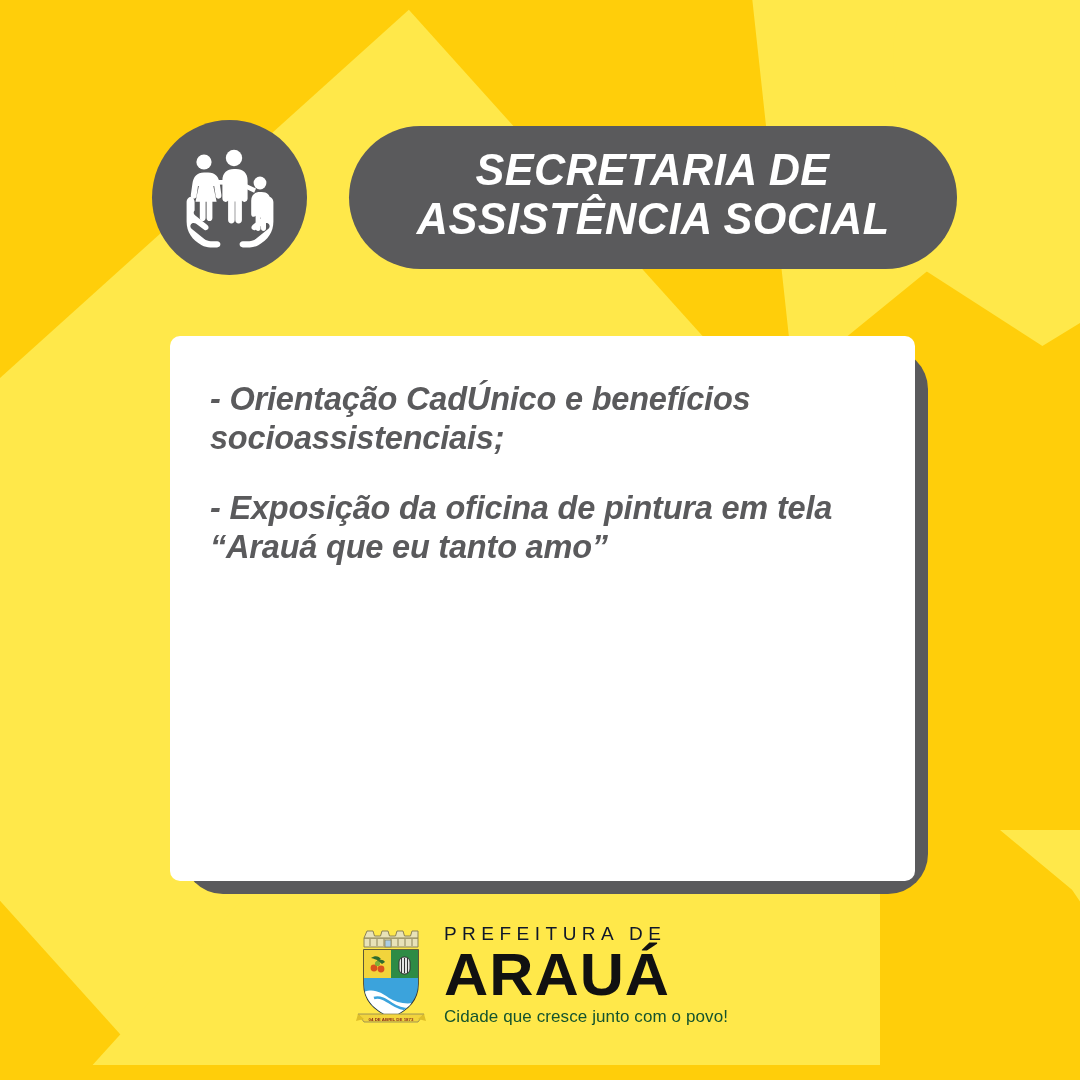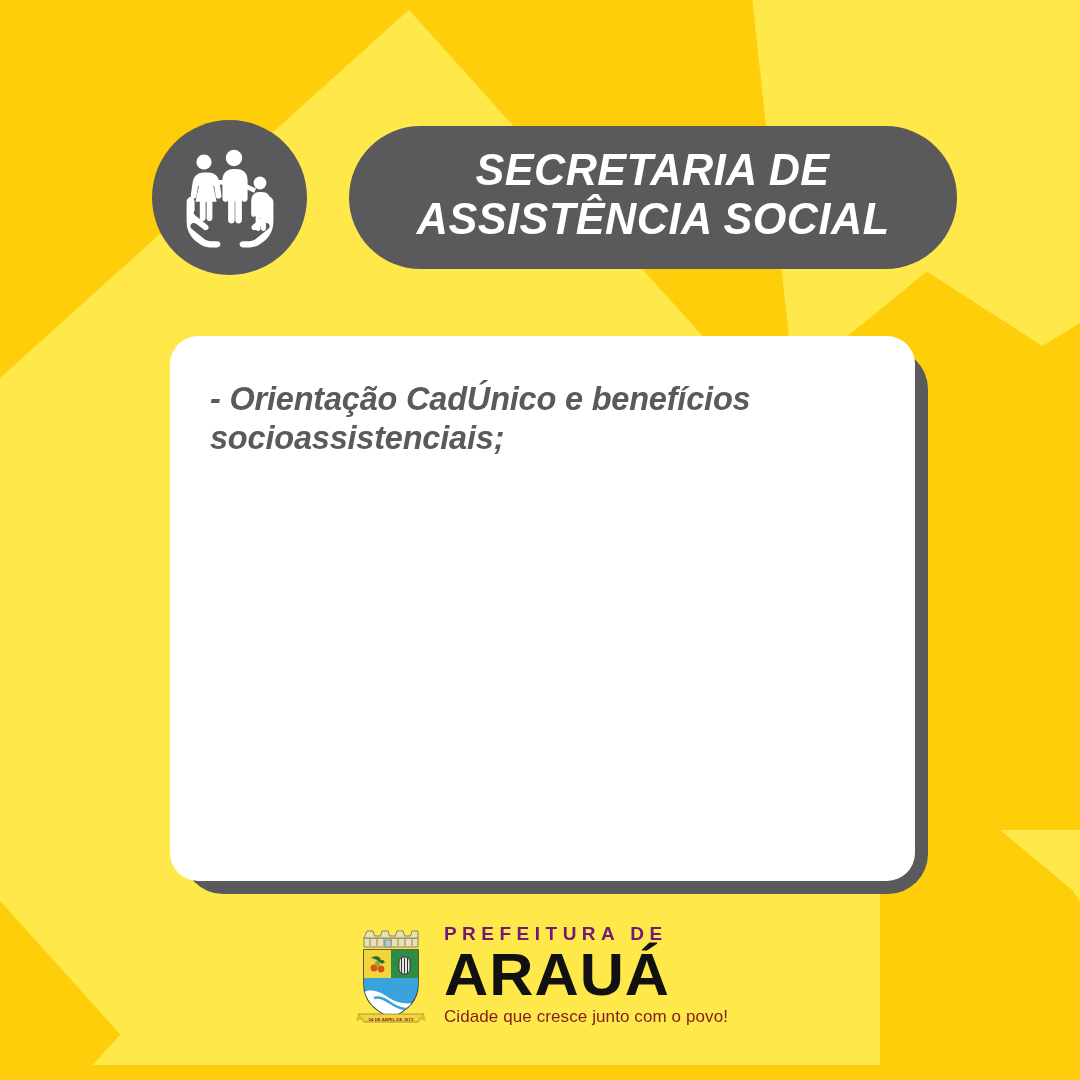--- a/index.html
+++ b/index.html
@@ -138,21 +138,21 @@
     background: #5A5A5C;
     border-radius: 40px;
   }
   .card {
     position: absolute;
     left: 170px;
     top: 336px;
     width: 745px;
     height: 545px;
     background: #FFFFFF;
-    border-radius: 28px;
+    border-radius: 10px;
     box-sizing: border-box;
     padding: 44px 30px 30px 40px;
   }
   .bullet-list {
     margin: 0;
     padding: 0;
     list-style: none;
   }
   .bullet-item {
     color: #5A5A5C;
@@ -178,41 +178,41 @@
   }
   .crest { margin-right: 14px; }
   .crest svg { display: block; }
   .wordmark {
     display: flex;
     flex-direction: column;
     align-items: flex-start;
   }
   .wm-top {
     font-family: "Liberation Sans", sans-serif;
-    font-weight: bold;
+    font-weight: normal;
     font-size: 19px;
     letter-spacing: 5.5px;
-    color: #701a75;
+    color: #0f172a;
     line-height: 1;
     margin-bottom: 3px;
   }
   .wm-main {
     font-family: "Liberation Sans", sans-serif;
     font-weight: bold;
     font-size: 60px;
     letter-spacing: 1px;
     color: #111111;
     line-height: 0.95;
     transform: scaleX(1.02);
     transform-origin: left center;
   }
   .wm-tag {
     font-family: "Liberation Sans", sans-serif;
     font-size: 17px;
-    color: #7f1d1d;
+    color: #14532d;
     line-height: 1;
     margin-top: 5px;
     letter-spacing: 0.1px;
   }
 </style>
 </head>
 <body>
 
 <div id="poster">
 
@@ -255,20 +255,21 @@
     <div class="title-pill">
       <div class="title-line">SECRETARIA DE</div>
       <div class="title-line">ASSISTÊNCIA SOCIAL</div>
     </div>
   </div>
 
   <div class="card-shadow"></div>
   <div class="card">
     <ul class="bullet-list">
       <li class="bullet-item">- Orientação CadÚnico e benefícios socioassistenciais;</li>
+      <li class="bullet-item">- Exposição da oficina de pintura em tela “Arauá que eu tanto amo”</li>
     </ul>
   </div>
 
   <div class="footer">
     <span class="crest">
       <svg width="78" height="112" viewBox="0 0 78 112" aria-hidden="true">
 
         <g>
           <path d="M12 20h54v9H12z" fill="#E8E2B8" stroke="#8C8457" stroke-width="1"></path>
           <path d="M12 20l3-7h6l1.5 5h6L30 13h6l1.5 5h6L45 13h6l1.5 5h6L60 13h6l-0 7z" fill="#E8E2B8" stroke="#8C8457" stroke-width="1"></path>

